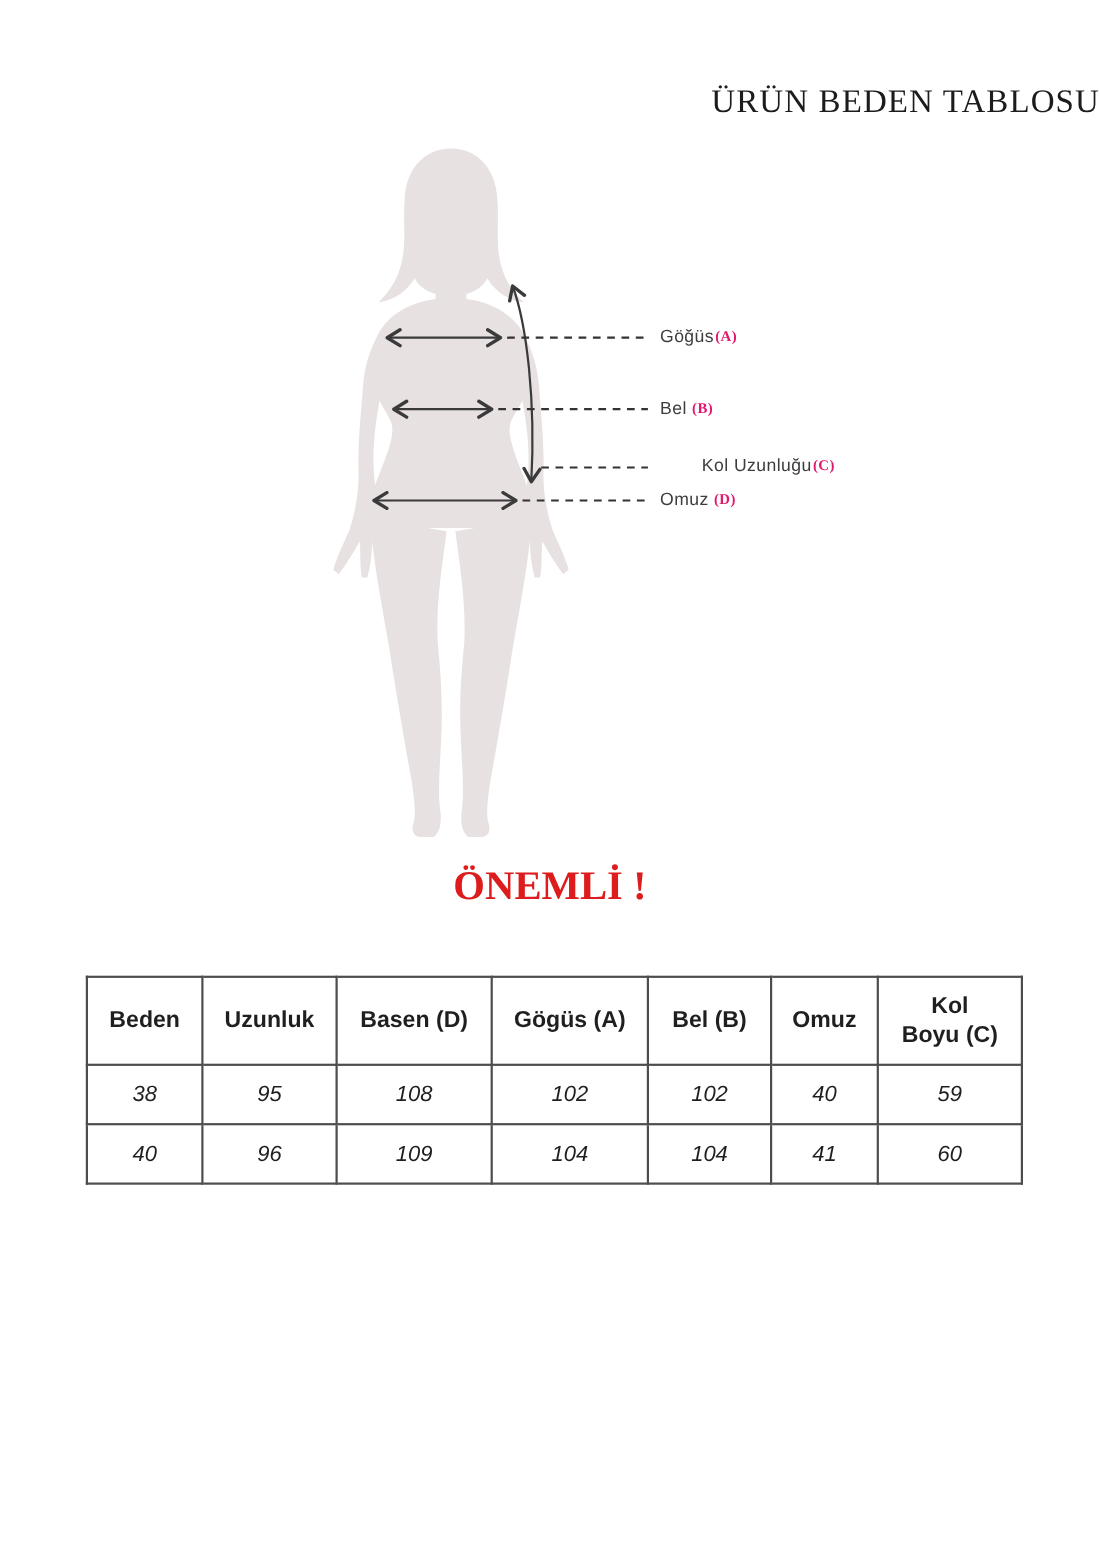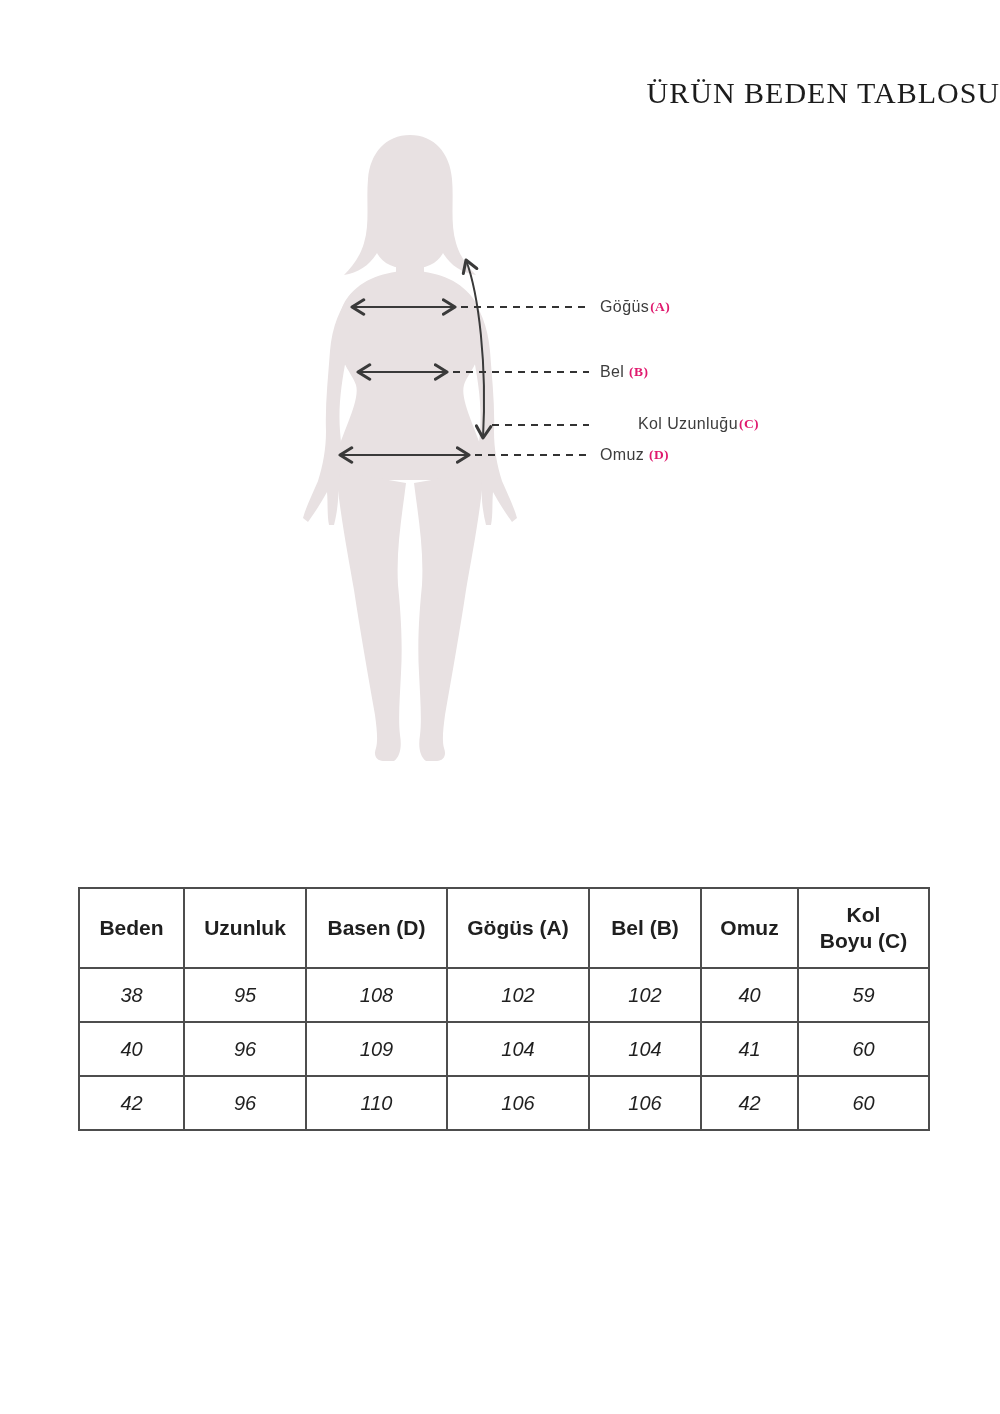--- a/index.html
+++ b/index.html
@@ -131,20 +131,21 @@
 
     <div class="measure-label" style="top:167px;left:600px;text-align:center;"><span>Göğüs</span><span class="measure-code">(A)</span></div>
 
     <div class="measure-label" style="top:232px;left:600px;"><span>Bel</span><span class="measure-code"> (B)</span></div>
 
     <div class="measure-label" style="top:284px;left:600px;margin-left:38px;"><span>Kol Uzunluğu</span><span class="measure-code">(C)</span></div>
 
     <div class="measure-label" style="top:315px;left:600px;"><span>Omuz</span><span class="measure-code"> (D)</span></div>
   </div>
 
+  <h2 class="important-heading">ÖNEMLİ !</h2>
 
 
   <table class="size-table">
     <colgroup>
       <col style="width:105px">
         <col style="width:122px">
         <col style="width:141px">
       <col style="width:142px">
         <col style="width:112px">
         <col style="width:97px">
@@ -174,25 +175,16 @@
       </tr>
       <tr>
         <td>40</td>
         <td>96</td>
         <td>109</td>
         <td>104</td>
         <td>104</td>
         <td>41</td>
         <td>60</td>
       </tr>
-      <tr>
-        <td>42</td>
-        <td>96</td>
-        <td>110</td>
-        <td>106</td>
-        <td>106</td>
-        <td>42</td>
-        <td>60</td>
-      </tr>
     </tbody>
   </table>
 
 </div>
 
 </body></html>

